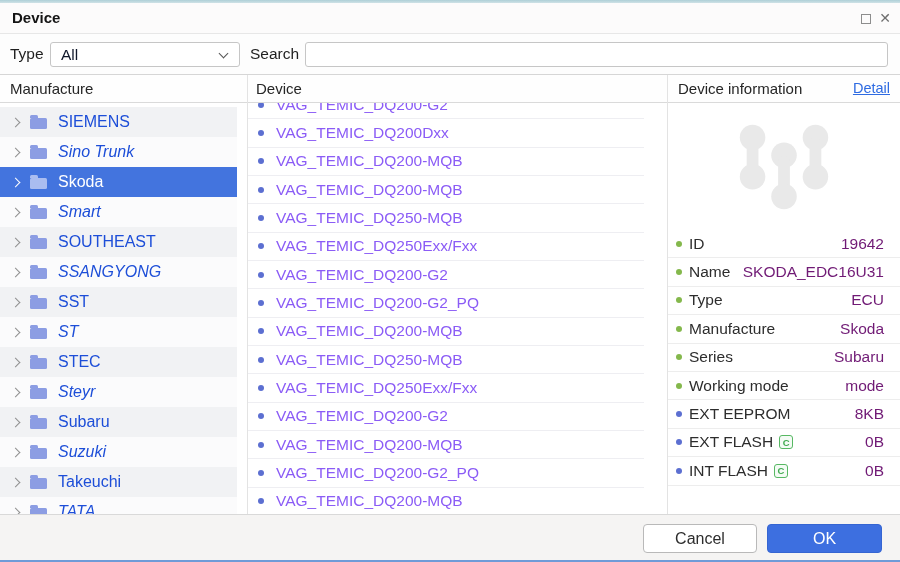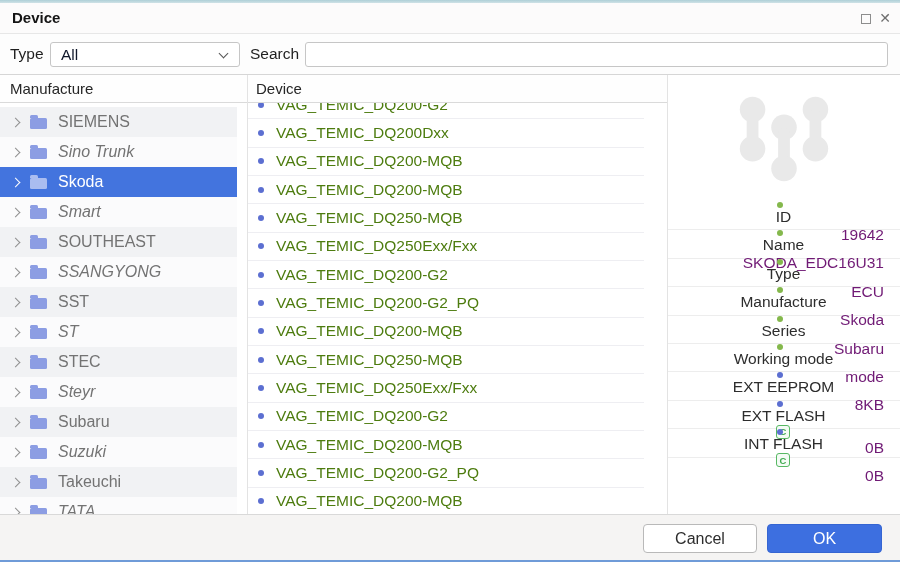--- a/index.html
+++ b/index.html
@@ -61,36 +61,36 @@
   .tree-row.selected { background:#4374de; }
   .tree-chevron { width:7px; height:7px; margin-left:12px;
                   border-right:1.6px solid #8f8f8f; border-top:1.6px solid #8f8f8f;
                   transform:rotate(45deg); flex:none; }
   .selected .tree-chevron { border-color:#fff; }
   .folder-icon { position:relative; width:17px; height:11px; margin-left:11px; margin-top:2px;
                  background:#8c9de3; border-radius:1.5px; flex:none; }
   .folder-icon::before { content:""; position:absolute; top:-3px; left:0; width:8px; height:3px;
                          background:inherit; border-radius:1.5px 1.5px 0 0; }
   .selected .folder-icon { background:#aabdf0; }
-  .tree-label { margin-left:11px; font-size:16px; color:#737373; white-space:nowrap; }
+  .tree-label { margin-left:11px; font-size:16px; color:#1d4ed8; white-space:nowrap; }
   .selected .tree-label { color:#fff; }
 
   
   .dev-area > .scroller { margin-top:-12px; }
   .device-row { width:396px; height:28.35px; display:flex; align-items:center;
                 border-bottom:1px solid #eeeef2; cursor:pointer; }
   .device-bullet { width:6px; height:6px; border-radius:50%; background:#5c6fd1;
                    margin-left:10px; flex:none; }
-  .device-label { margin-left:12px; font-size:15.5px; color:#4d7c0f; white-space:nowrap; }
+  .device-label { margin-left:12px; font-size:15.5px; color:#8b5cf6; white-space:nowrap; }
 
   
   .logo-box { height:127px; display:flex; align-items:center; justify-content:center; }
   .info-rows { }
   .info-row { height:28.4px; display:flex; align-items:center;
-              border-bottom:1px solid #ededed; padding:0 16px 0 8px;flex-direction:column; }
+              border-bottom:1px solid #ededed; padding:0 16px 0 8px; }
   .info-bullet { width:6px; height:6px; border-radius:50%; flex:none; }
   .info-bullet.green { background:#84b84c; }
   .info-bullet.blue  { background:#5c6fd1; }
   .info-label { margin-left:7px; font-size:15.5px; color:#2d2d2d; white-space:nowrap; }
   .copy-icon { margin-left:6px; width:14px; height:14px; border:1px solid #57b863;
                border-radius:3px; color:#3faa4f; font-size:9.5px; font-weight:bold;
                display:inline-flex; align-items:center; justify-content:center;
                background:#f4fbf5; cursor:pointer; flex:none; }
   .info-value { margin-left:auto; font-size:15.5px; color:#701a75; white-space:nowrap; }
 
@@ -266,20 +266,24 @@
             </div>
             <div class="device-row">
               <span class="device-bullet"></span>
               <span class="device-label">VAG_TEMIC_DQ200-MQB</span>
             </div>
           </div>
       </div>
     </div>
 
     <div class="col col-info">
+      <div class="col-header">
+        <span>Device information</span>
+        <a class="detail-link">Detail</a>
+      </div>
       <div class="logo-box">
         <svg width="112" height="94" viewBox="0 0 114 94">
           <g fill="#e9e9e9">
             <circle cx="25" cy="17" r="13"></circle>
               <rect x="19" y="17" width="12" height="40" rx="6"></rect>
               <circle cx="25" cy="57" r="13"></circle>
             <circle cx="57" cy="35" r="13"></circle>
               <rect x="51" y="35" width="12" height="42" rx="6"></rect>
               <circle cx="57" cy="77" r="13"></circle>
             <circle cx="89" cy="17" r="13"></circle>

